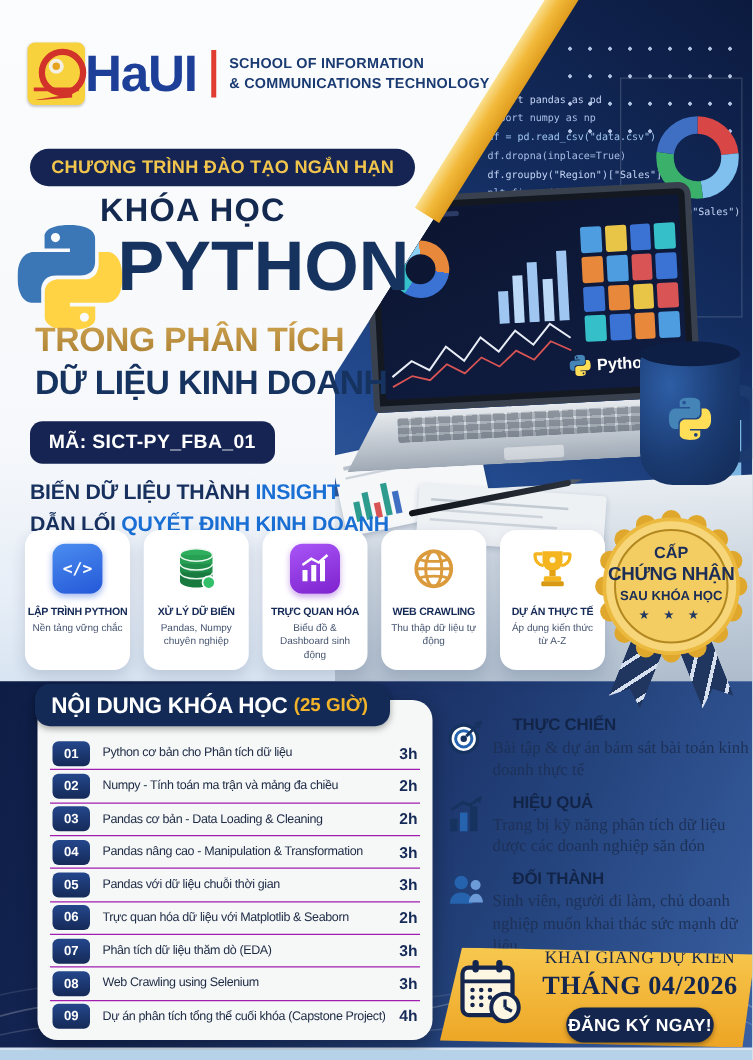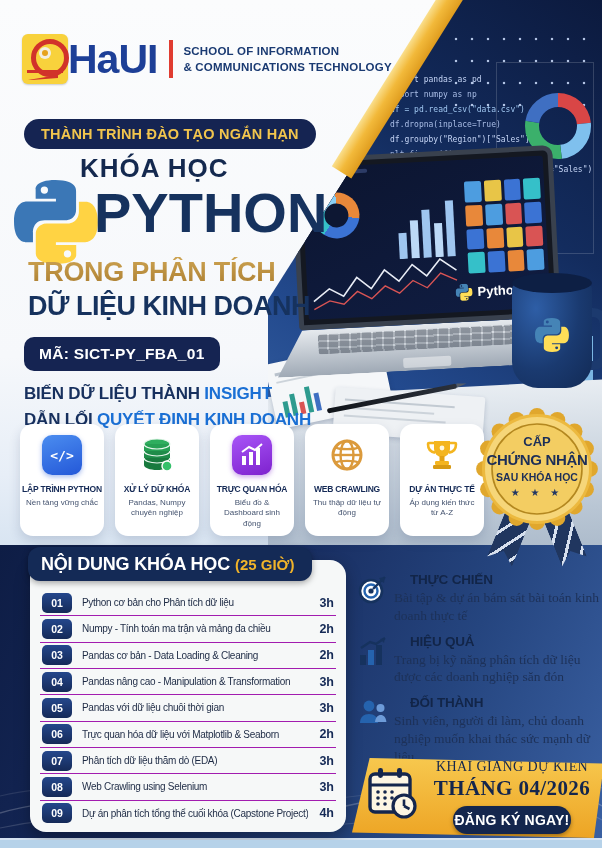--- a/index.html
+++ b/index.html
@@ -295,21 +295,21 @@
       <div class="logo-swoosh"></div>
     </div>
     <div class="wordmark">HaUI</div>
     <div class="brand-divider"></div>
     <div class="school">
       <div>SCHOOL OF INFORMATION</div>
       <div>&amp; COMMUNICATIONS TECHNOLOGY</div>
     </div>
   </div>
 
-  <div class="program-badge">THÀNH TRÌNH ĐÀO TẠO NGẮN HẠN</div>
+  <div class="program-badge">CHƯƠNG TRÌNH ĐÀO TẠO NGẮN HẠN</div>
   <div class="t-khoahoc">KHÓA HỌC</div>
 
   <svg class="python-logo-big" width="84" height="84" viewBox="0 0 111 111">
     <path fill="#3b77b6" d="M54.92 0C26.85 0 28.6 12.17 28.6 12.17l.03 12.61h26.81v3.79H17.98S0 26.53 0 54.86c0 28.33 15.69 27.32 15.69 27.32h9.37V69.04s-.5-15.69 15.44-15.69h26.59s14.94.24 14.94-14.44V14.72S84.29 0 54.92 0ZM40.14 8.48a4.82 4.82 0 1 1 0 9.64 4.82 4.82 0 0 1 0-9.64Z"></path>
     <path fill="#ffd343" d="M55.9 110.82c28.07 0 26.32-12.17 26.32-12.17l-.03-12.61H55.38v-3.79h37.46s17.98 2.04 17.98-26.29c0-28.33-15.69-27.32-15.69-27.32h-9.37v13.14s.5 15.69-15.44 15.69H43.73s-14.94-.24-14.94 14.44v24.29s-2.27 14.62 27.11 14.62ZM70.68 102.34a4.82 4.82 0 1 1 0-9.64 4.82 4.82 0 0 1 0 9.64Z"></path>
   </svg>
 
   <div class="t-python">PYTHON</div>
   <div class="t-trong">TRONG PHÂN TÍCH</div>
   <div class="t-dulieu">DỮ LIỆU KINH DOANH</div>
@@ -340,21 +340,21 @@
           <ellipse cx="19" cy="8" rx="13" ry="5" fill="#2fae5e"></ellipse>
           <path d="M6 8v7c0 2.8 5.8 5 13 5s13-2.2 13-5V8" fill="#27a054"></path>
           <path d="M6 15v7c0 2.8 5.8 5 13 5s13-2.2 13-5v-7" fill="#1f8c49"></path>
           <path d="M6 22v7c0 2.8 5.8 5 13 5s13-2.2 13-5v-7" fill="#187a3e"></path>
           <ellipse cx="19" cy="8" rx="13" ry="5" fill="none" stroke="#e9f7ee" stroke-width="1.2"></ellipse>
           <path d="M6 15c0 2.8 5.8 5 13 5s13-2.2 13-5" fill="none" stroke="#e9f7ee" stroke-width="1.2"></path>
           <path d="M6 22c0 2.8 5.8 5 13 5s13-2.2 13-5" fill="none" stroke="#e9f7ee" stroke-width="1.2"></path>
           <circle cx="29" cy="30" r="5" fill="#34c06a" stroke="#fff" stroke-width="1.4"></circle>
         </svg>
       </div>
-      <div class="f-title">XỬ LÝ DỮ KHÓA</div>
+      <div class="f-title">XỬ LÝ DỮ BIẾN</div>
       <div class="f-desc">Pandas, Numpy chuyên nghiệp</div>
     </div>
 
     <div class="feature-card">
       <div class="f-icon sq-purple">
         <svg width="26" height="26" viewBox="0 0 26 26">
           <rect x="3" y="14" width="4" height="9" fill="#fff"></rect>
           <rect x="10" y="10" width="4" height="13" fill="#fff"></rect>
           <rect x="17" y="6" width="4" height="17" fill="#fff"></rect>
           <polyline points="3,10 10,5 16,8 23,2" fill="none" stroke="#fff" stroke-width="2"></polyline>

